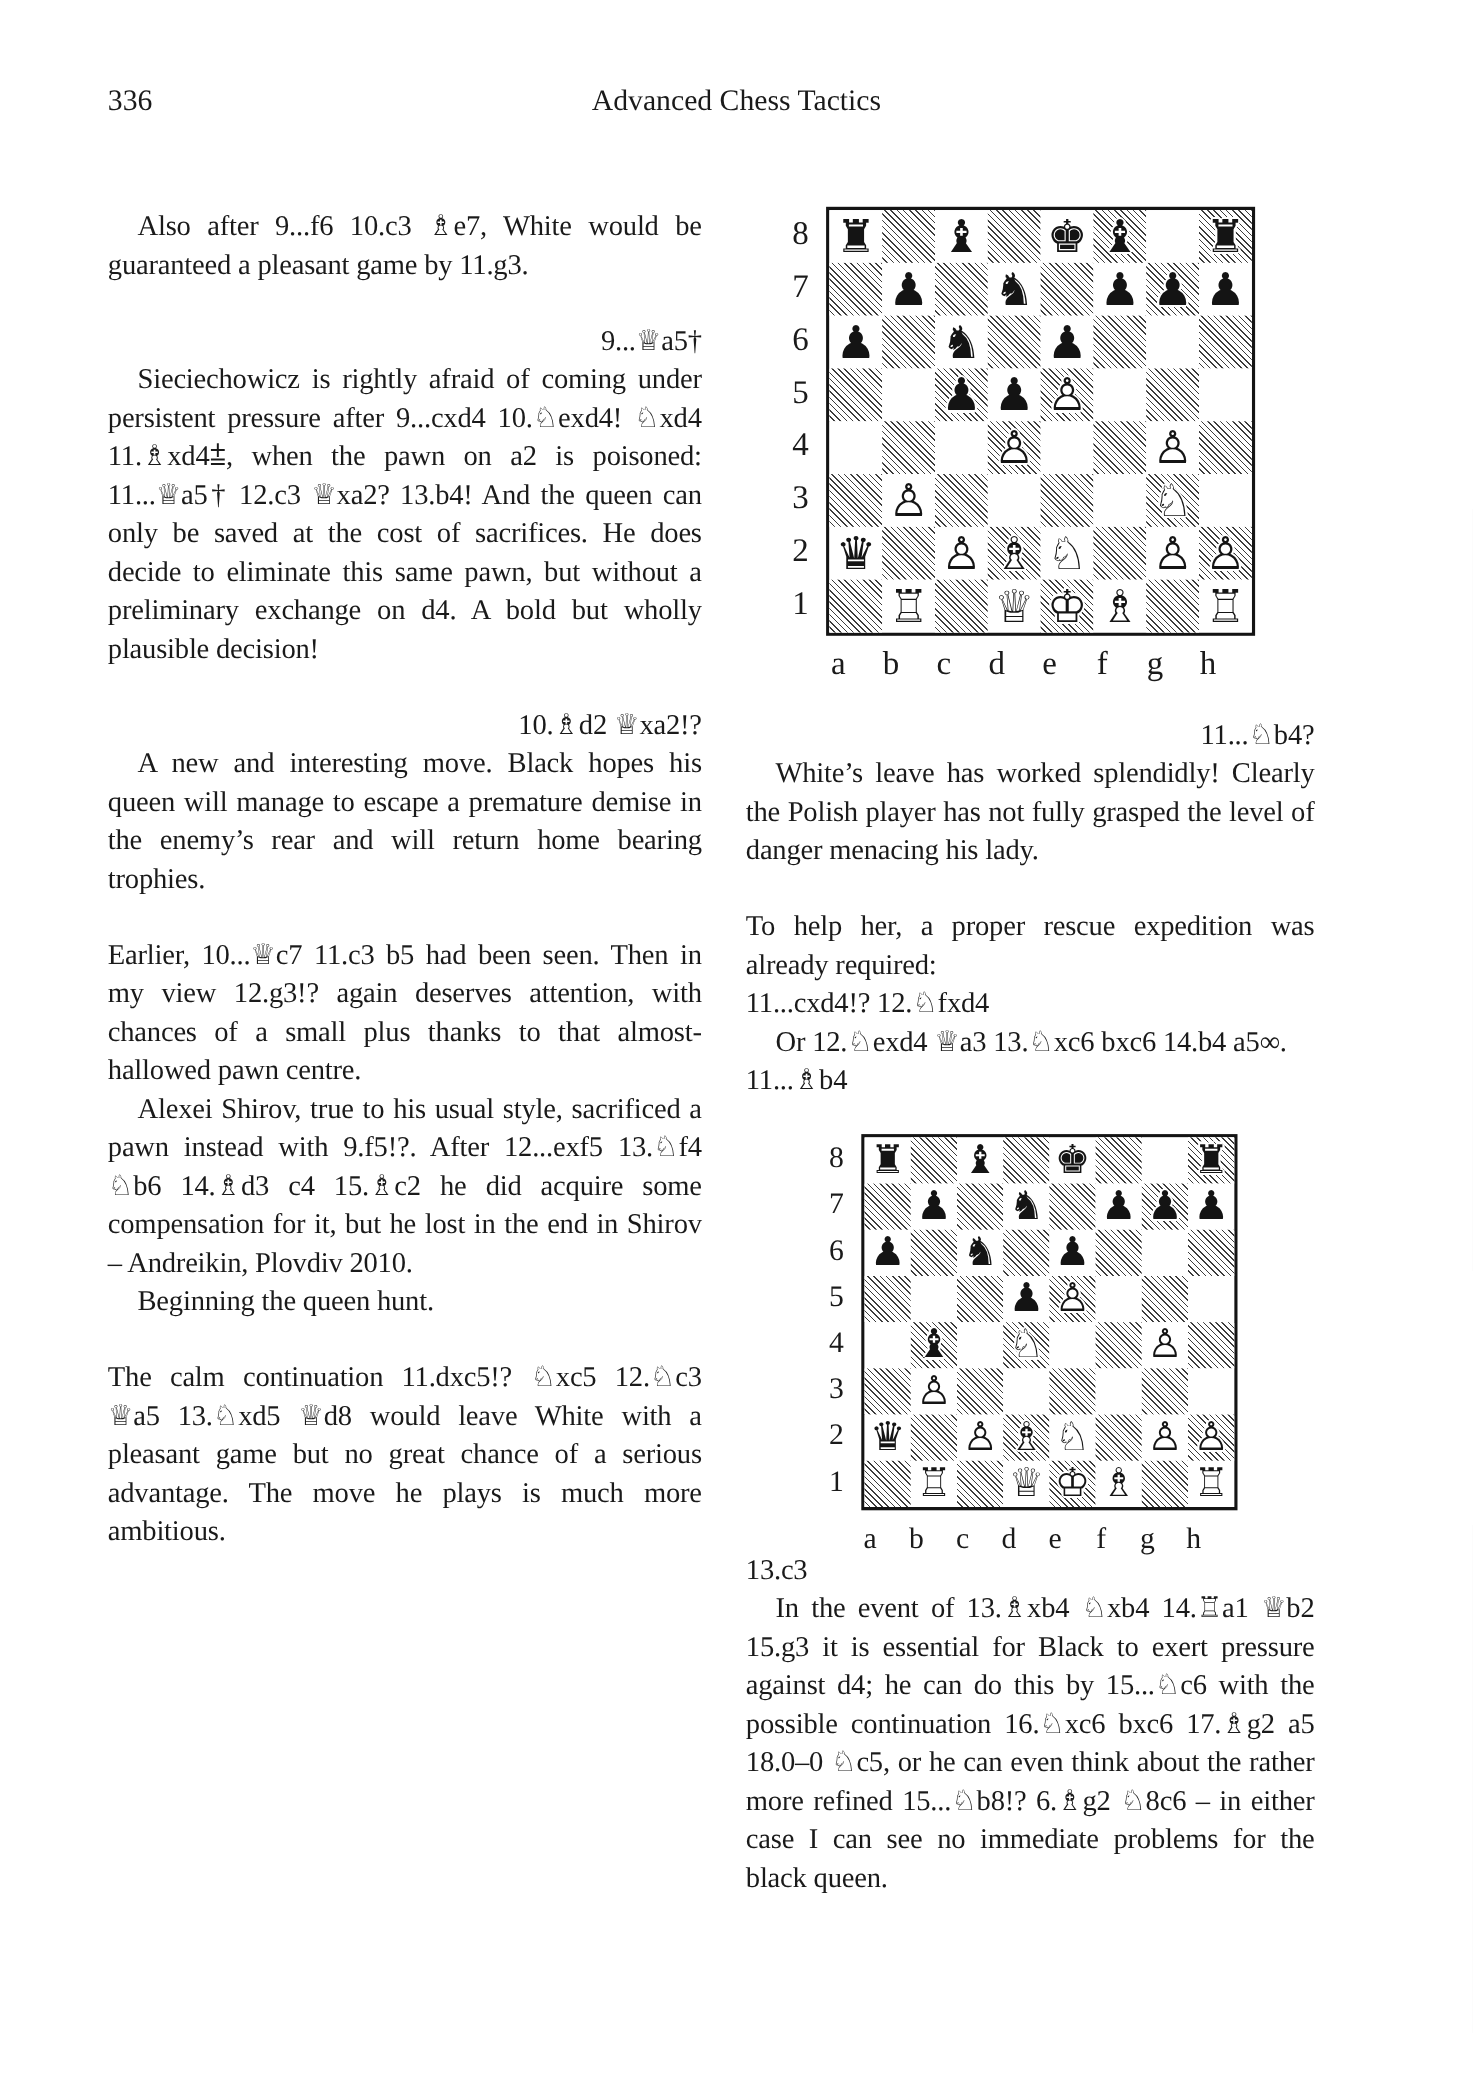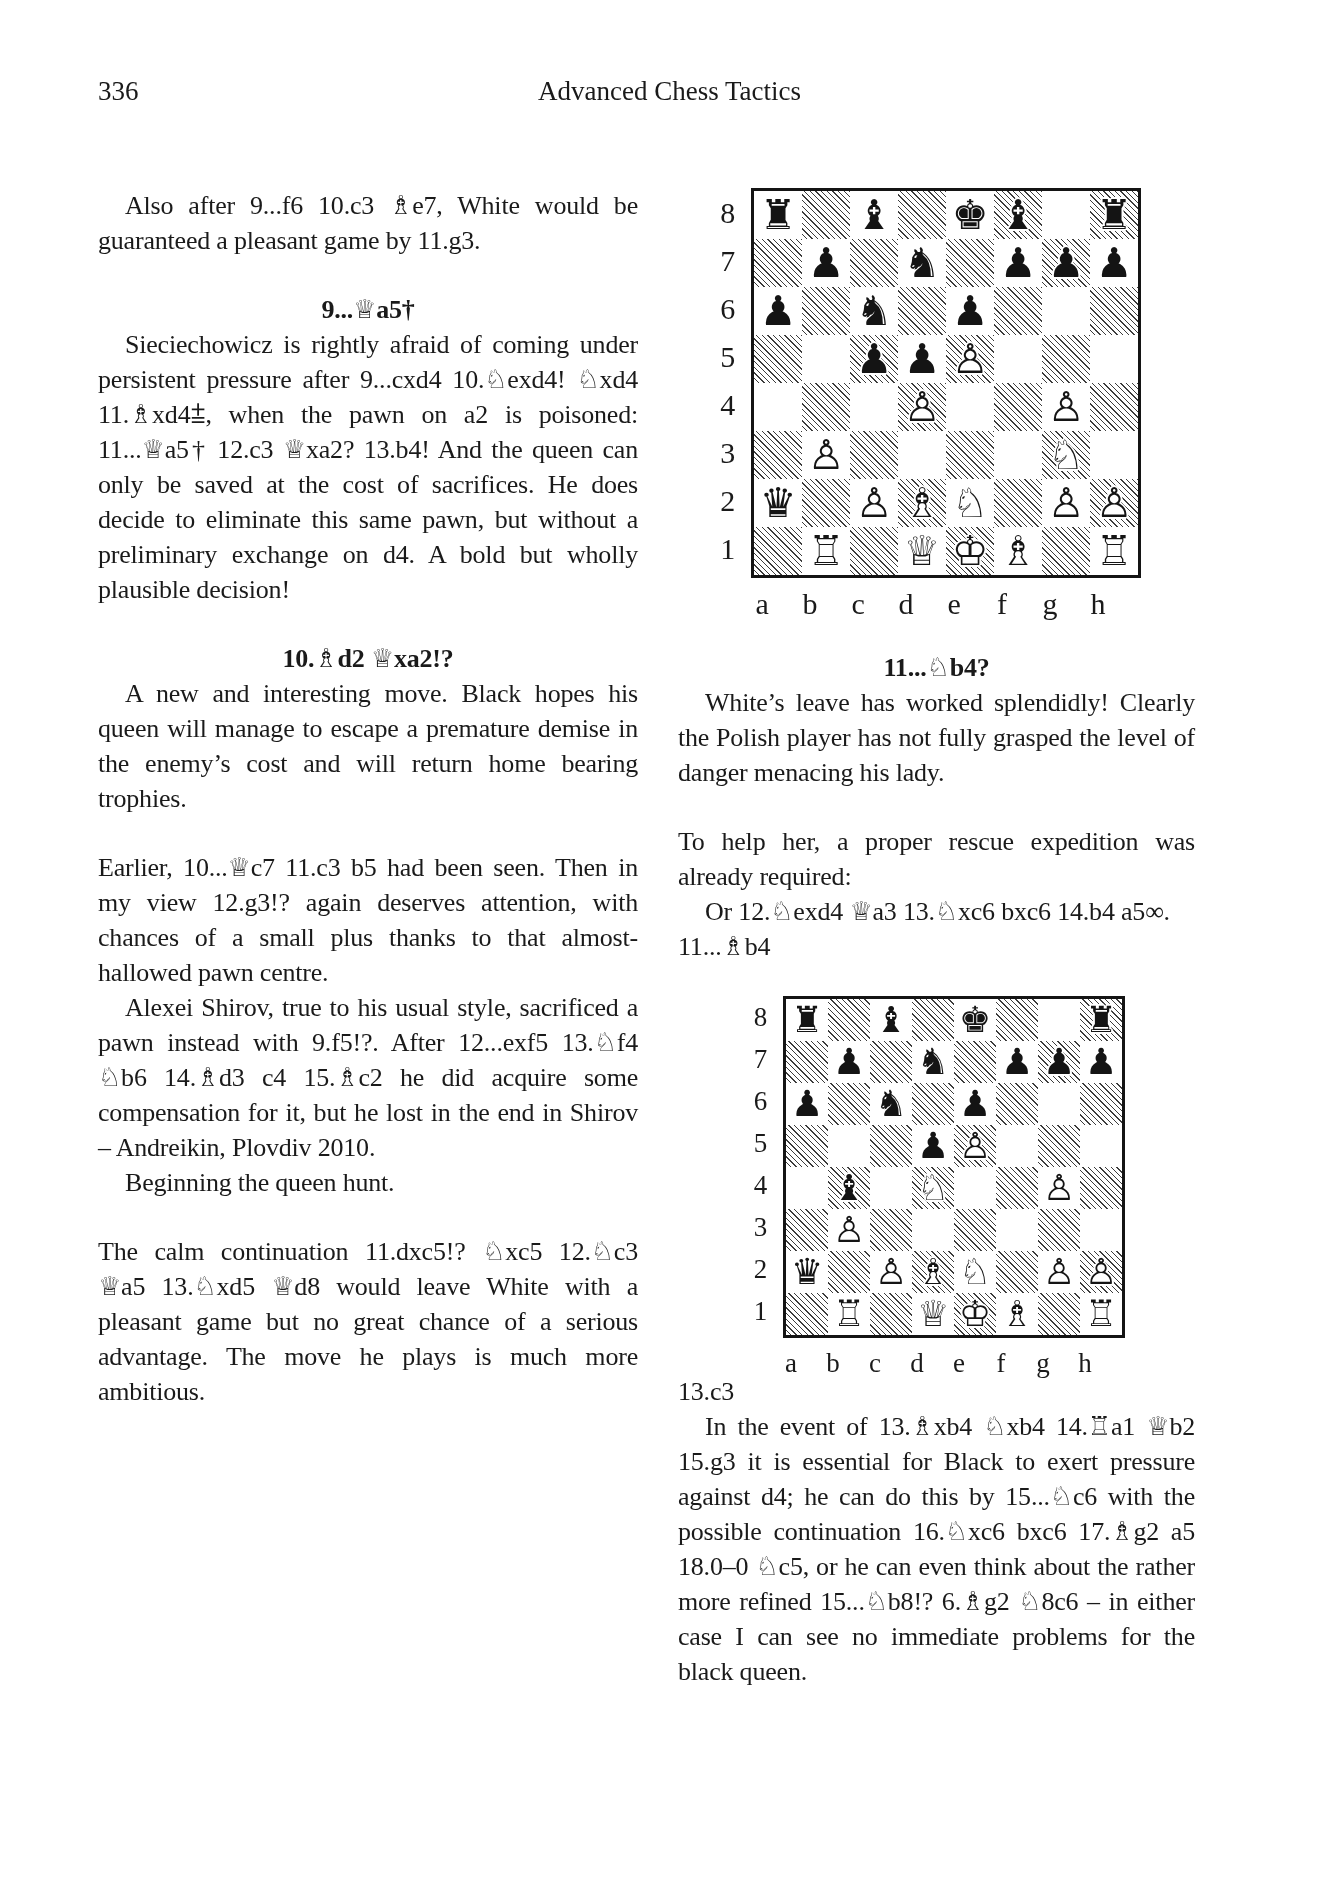--- a/index.html
+++ b/index.html
@@ -9,21 +9,21 @@
     overflow:hidden;margin:0 auto;
   }
   .header-pagenum{position:absolute;left:98px;top:76px;font-size:27px;}
   .header-title{position:absolute;left:0;right:0;top:76px;text-align:center;font-size:27px;}
   .col{position:absolute;top:188px;font-size:26px;line-height:35px;text-align:justify;letter-spacing:-0.2px;}
   .col-left{left:98px;width:540px;}
   .col-right{left:678px;width:517px;}
   .para{margin:0;}
   .para.indent{text-indent:27px;}
   .para.gap{margin-top:34px;}
-  .heading{font-weight:bold;margin-top:34px;text-align:center;}
+  .heading{font-weight:normal;margin-top:34px;text-align:right;}
   
   .diagram{display:block;}
   .dg-inner{display:flex;align-items:flex-start;}
   .ranks{display:flex;flex-direction:column;}
   .rank-label{display:flex;align-items:center;justify-content:flex-end;padding-right:16px;}
   .board{display:grid;border:3px solid #141414;background:#fff;}
   .sq{position:relative;background:#fff;}
   .sq.dark{
     background-image:repeating-linear-gradient(45deg,#ffffff 0px,#ffffff 3px,#3c3c3c 3px,#3c3c3c 4px);
   }
@@ -46,21 +46,21 @@
 <body>
 
 <div class="page">
   <span class="header-pagenum">336</span>
   <span class="header-title">Advanced Chess Tactics</span>
   <div class="col col-left">
       <div class="para indent">Also after 9...f6 10.c3 ♗e7, White would be guaranteed a pleasant game by 11.g3.</div>
       <div class="heading">9...♕a5†</div>
       <div class="para indent">Sieciechowicz is rightly afraid of coming under persistent pressure after 9...cxd4 10.♘exd4! ♘xd4 11.♗xd4⩲, when the pawn on a2 is poisoned: 11...♕a5† 12.c3 ♕xa2? 13.b4! And the queen can only be saved at the cost of sacrifices. He does decide to eliminate this same pawn, but without a preliminary exchange on d4. A bold but wholly plausible decision!</div>
       <div class="heading">10.♗d2 ♕xa2!?</div>
-      <div class="para indent">A new and interesting move. Black hopes his queen will manage to escape a premature demise in the enemy’s cost and will return home bearing trophies.</div>
+      <div class="para indent">A new and interesting move. Black hopes his queen will manage to escape a premature demise in the enemy’s rear and will return home bearing trophies.</div>
       <div class="para gap">Earlier, 10...♕c7 11.c3 b5 had been seen. Then in my view 12.g3!? again deserves attention, with chances of a small plus thanks to that almost-hallowed pawn centre.</div>
       <div class="para indent">Alexei Shirov, true to his usual style, sacrificed a pawn instead with 9.f5!?. After 12...exf5 13.♘f4 ♘b6 14.♗d3 c4 15.♗c2 he did acquire some compensation for it, but he lost in the end in Shirov – Andreikin, Plovdiv 2010.</div>
       <div class="para indent">Beginning the queen hunt.</div>
       <div class="para gap">The calm continuation 11.dxc5!? ♘xc5 12.♘c3 ♕a5 13.♘xd5 ♕d8 would leave White with a pleasant game but no great chance of a serious advantage. The move he plays is much more ambitious.</div>
     </div>
   <div class="col col-right">
       <div class="diagram d1">
         <div class="dg-inner">
           <div class="ranks">
             <div class="rank-label" style="height: 48px; width: 42px; font-size: 30px;">8</div>
@@ -239,20 +239,21 @@
           <div class="file-label" style="width: 48px; font-size: 30px;">d</div>
           <div class="file-label" style="width: 48px; font-size: 30px;">e</div>
           <div class="file-label" style="width: 48px; font-size: 30px;">f</div>
           <div class="file-label" style="width: 48px; font-size: 30px;">g</div>
           <div class="file-label" style="width: 48px; font-size: 30px;">h</div>
         </div>
       </div>
       <div class="heading">11...♘b4?</div>
       <div class="para indent">White’s leave has worked splendidly! Clearly the Polish player has not fully grasped the level of danger menacing his lady.</div>
       <div class="para gap">To help her, a proper rescue expedition was already required:</div>
+      <div class="para">11...cxd4!? 12.♘fxd4</div>
       <div class="para indent">Or 12.♘exd4 ♕a3 13.♘xc6 bxc6 14.b4 a5∞.</div>
       <div class="para">11...♗b4</div>
       <div class="diagram d2">
         <div class="dg-inner">
           <div class="ranks">
             <div class="rank-label" style="height: 42px; width: 42px; font-size: 27px;">8</div>
             <div class="rank-label" style="height: 42px; width: 42px; font-size: 27px;">7</div>
             <div class="rank-label" style="height: 42px; width: 42px; font-size: 27px;">6</div>
             <div class="rank-label" style="height: 42px; width: 42px; font-size: 27px;">5</div>
             <div class="rank-label" style="height: 42px; width: 42px; font-size: 27px;">4</div>

